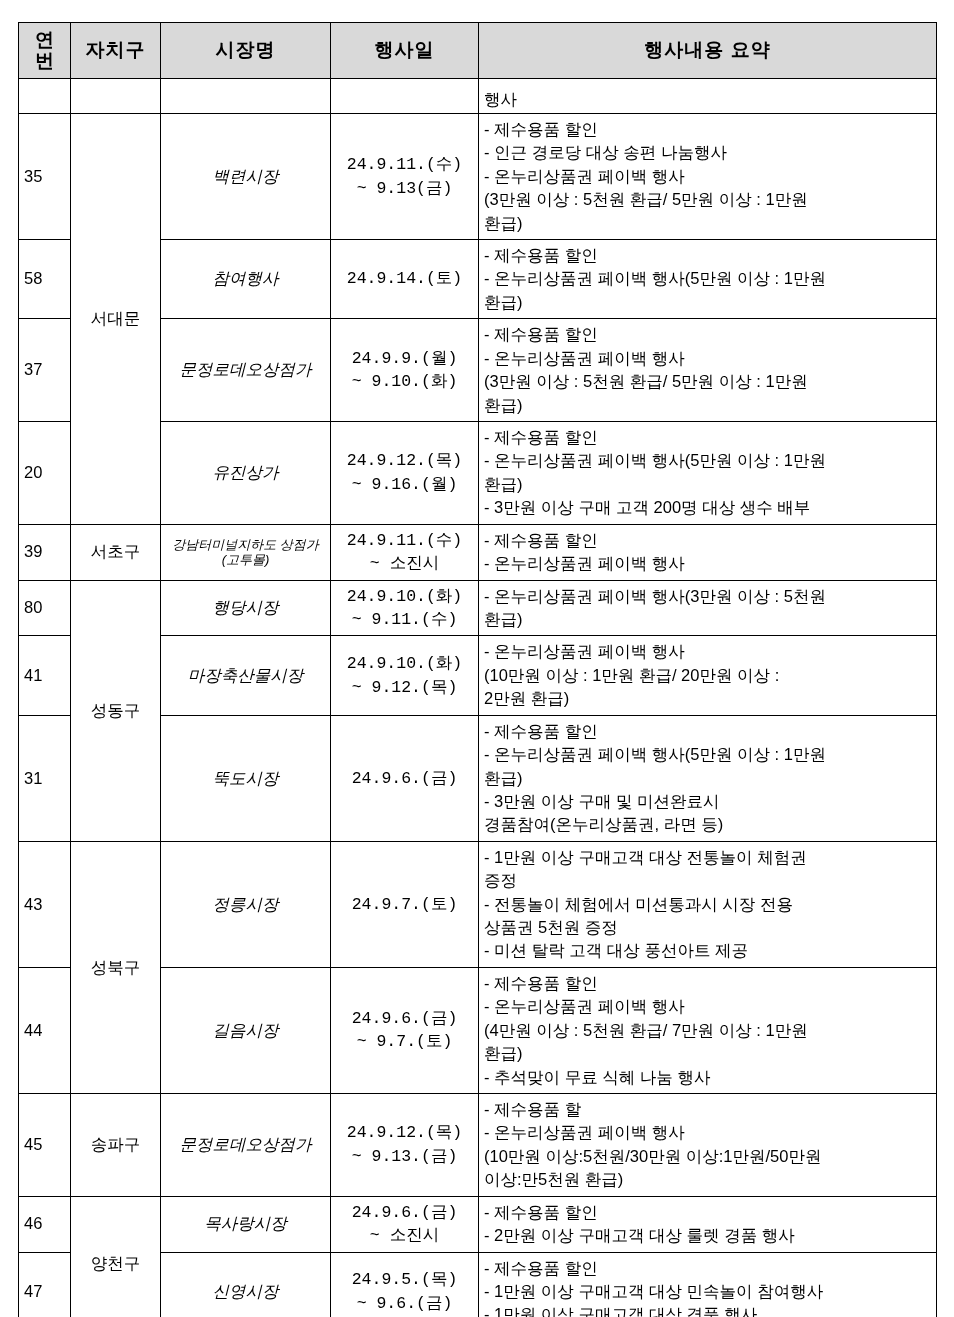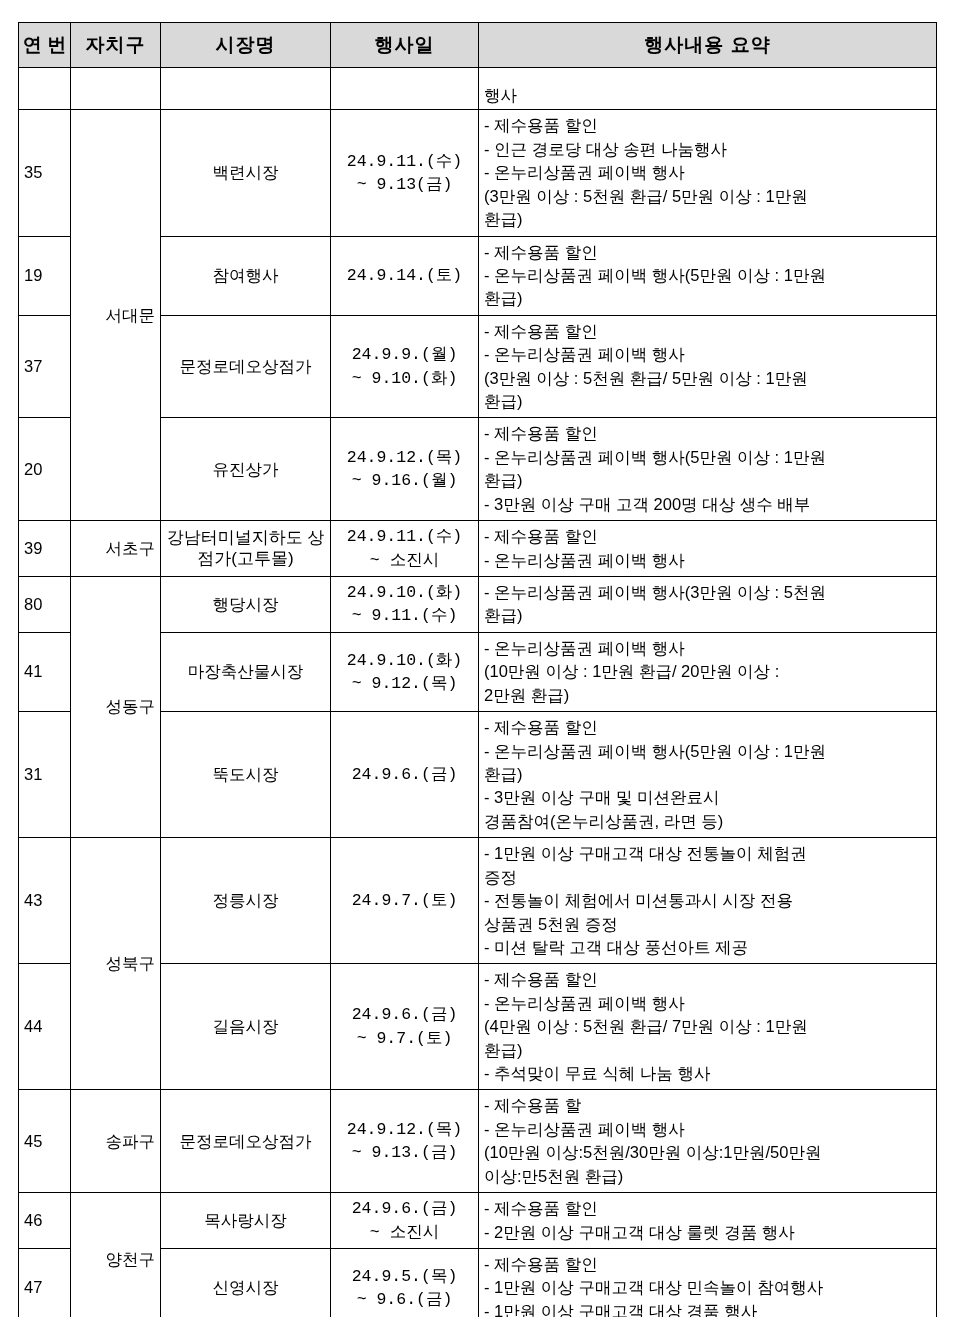--- a/index.html
+++ b/index.html
@@ -36,61 +36,62 @@
     font-size: 19px;
     font-weight: bold;
     text-align: center;
     vertical-align: middle;
     padding: 9px 2px;
     letter-spacing: 1px;
   }
   table.market-table th.th-no {
     letter-spacing: 0;
     line-height: 1.12;
-    padding: 6px 0;
+    padding: 6px 12px;
   }
   table.market-table td {
     border: 1px solid #000;
     font-size: 16.5px;
     vertical-align: middle;
     padding: 4px 5px;
     line-height: 1.42;
   }
   td.no-cell {
     text-align: left;
     font-size: 17px;
     font-weight: normal;
   }
   td.dist-cell {
-    text-align: right;
+    text-align: center;
     font-size: 17px;
   }
   td.name-cell {
     text-align: center;
     font-size: 17px;
+    font-style: italic;
   }
   td.name-cell.small {
-    font-size: 17px;
+    font-size: 13px;
     line-height: 1.2;
   }
   td.date-cell {
     text-align: center;
     font-size: 16px;
     line-height: 1.35;
     white-space: pre-line;
     font-family: Liberation Mono, monospace;
   }
   td.desc-cell {
     text-align: left;
     font-size: 16.5px;
     white-space: pre-line;
     padding-left: 7px;
   }
   td.desc-cell.cont {
-    padding-top: 16px;
+    padding-top: 9px;
     padding-bottom: 2px;
   }
   tr.cont-row td { height: 18px; }
   .b-no-bottom { border-bottom: none !important; }
 </style>
 </head>
 <body>
 
 <div class="page">
   <table class="market-table">
@@ -128,21 +129,21 @@
         <td class="date-cell">24.9.11.(수)
 ~ 9.13(금)</td>
         <td class="desc-cell">- 제수용품 할인
 - 인근 경로당 대상 송편 나눔행사
 - 온누리상품권 페이백 행사
   (3만원 이상 : 5천원 환급/ 5만원 이상 : 1만원
   환급)</td>
       </tr>
 
       <tr>
-        <td class="no-cell">19</td>
+        <td class="no-cell">58</td>
         <td class="name-cell">참여행사</td>
         <td class="date-cell">24.9.14.(토)</td>
         <td class="desc-cell">- 제수용품 할인
 - 온누리상품권 페이백 행사(5만원 이상 : 1만원
 환급)</td>
       </tr>
 
       <tr>
         <td class="no-cell">37</td>
         <td class="name-cell">문정로데오상점가</td>

